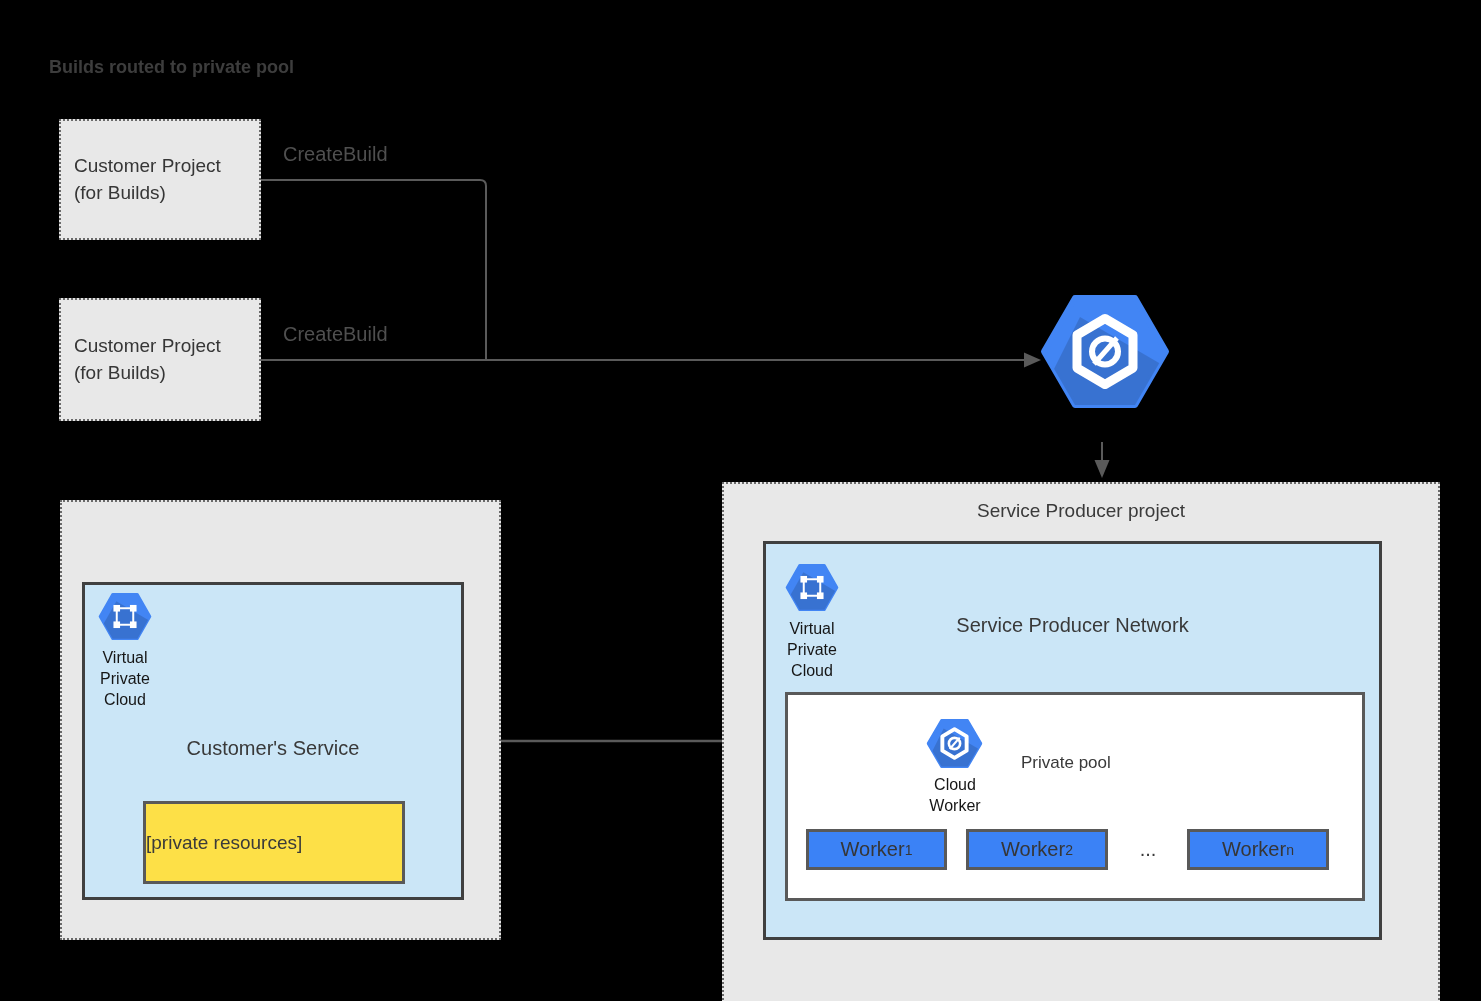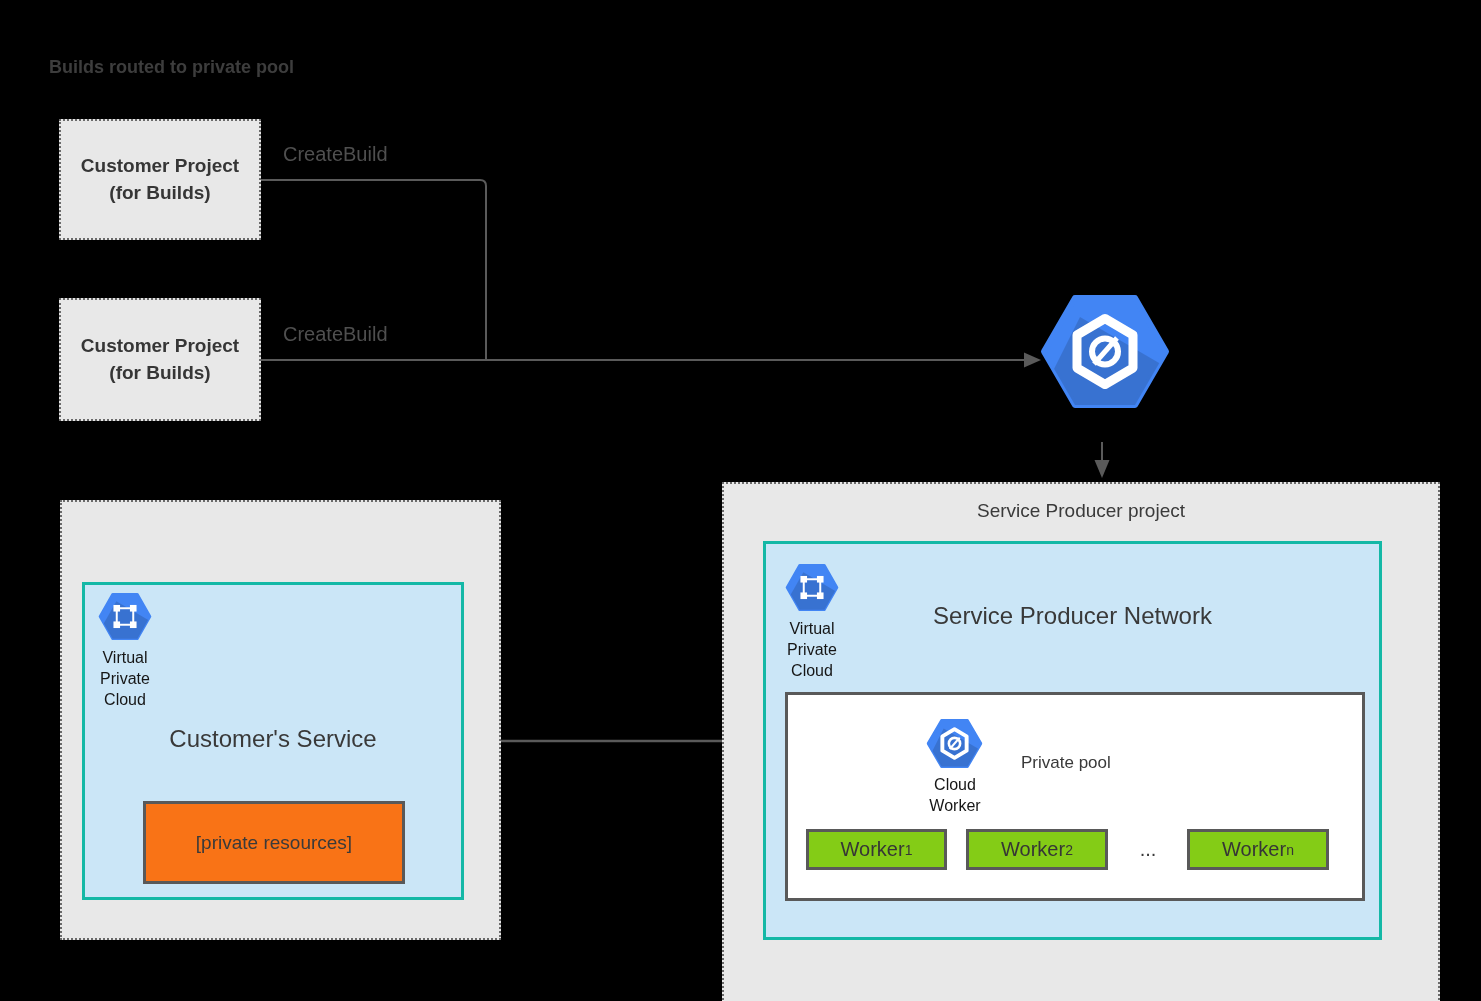--- a/index.html
+++ b/index.html
@@ -21,22 +21,22 @@
 
   
   .src-box{
     left:59px;width:202px;height:121px;
     background:#e8e8e8;
     border:2px dotted #6a6a6a;
     box-sizing:border-box;
     display:flex;align-items:center;justify-content:center;
   }
   .src-box .lbl{
-    width:172px;text-align:center;
-    font-size:19px;line-height:1.4;color:#363636;font-weight:bold;
+    width:172px;text-align:left;
+    font-size:19px;line-height:1.4;color:#363636;
   }
   #src-box-1{top:119px;}
   #src-box-2{top:298px;height:123px;}
 
   .edge-label{
     font-size:20px;color:#4f4f4f;
   }
   #edge-label-1{left:283px;top:143px;}
   #edge-label-2{left:283px;top:323px;}
 
@@ -52,43 +52,43 @@
     border:2px dotted #6a6a6a;
     box-sizing:border-box;
   }
   .project-title{
     position:absolute;left:0;right:0;text-align:center;
     font-size:19px;color:#3a3a3a;
   }
   .network-box{
     position:absolute;
     background:#cbe6f7;
-    border:3px solid #14b8a6;
+    border:3px solid #404040;
     box-sizing:border-box;
   }
   .network-name{
     position:absolute;left:0;right:0;text-align:center;
-    font-size:24px;color:#393939;
+    font-size:20px;color:#393939;margin-top:12px;
   }
   .vpc-label,.cb-label{
     position:absolute;text-align:center;
     font-size:16px;line-height:21px;color:#161616;
   }
 
   
   #customer-pool-project{left:60px;top:500px;width:441px;height:440px;}
   #customer-pool-project .project-title{top:14px;}
   #customer-network{left:20px;top:80px;width:382px;height:318px;}
   #customer-network .vpc-icon{left:13px;top:8px;}
   #customer-network .vpc-label{left:8px;top:62px;width:64px;}
   #customer-network .network-name{top:140px;}
   #private-resources{
     position:absolute;left:58px;top:216px;width:262px;height:83px;
-    background:#f97316;border:3px solid #595959;box-sizing:border-box;
-    display:flex;align-items:center;justify-content:center;
+    background:#fde047;border:3px solid #595959;box-sizing:border-box;
+    display:flex;align-items:center;justify-content:flex-start;
     font-size:19px;color:#3a3a3a;
   }
 
   
   #service-producer-project{left:722px;top:482px;width:718px;height:590px;}
   #service-producer-project .project-title{top:16px;}
   #producer-network{left:39px;top:57px;width:619px;height:399px;}
   #producer-network .vpc-icon{left:19px;top:20px;}
   #producer-network .vpc-label{left:14px;top:74px;width:64px;}
   #producer-network .network-name{top:58px;}
@@ -99,21 +99,21 @@
     background:#fff;border:3px solid #595959;box-sizing:border-box;
   }
   #private-pool .cb-icon{position:absolute;left:138px;top:24px;}
   #private-pool .cb-label{left:130px;top:79px;width:74px;}
   #private-pool-name{
     position:absolute;left:233px;top:58px;
     font-size:17px;color:#393939;
   }
   .worker-box{
     position:absolute;top:134px;height:41px;
-    background:#84cc16;border:3px solid #595959;box-sizing:border-box;
+    background:#3b82f6;border:3px solid #595959;box-sizing:border-box;
     display:flex;align-items:center;justify-content:center;
     font-size:20px;color:#363636;
   }
   .worker-box sub{font-size:14px;line-height:0;}
   #worker-1{left:18px;width:141px;}
   #worker-2{left:178px;width:142px;}
   #worker-n{left:399px;width:142px;}
   #worker-ellipsis{
     position:absolute;left:332px;top:134px;width:56px;height:41px;
     display:flex;align-items:center;justify-content:center;

